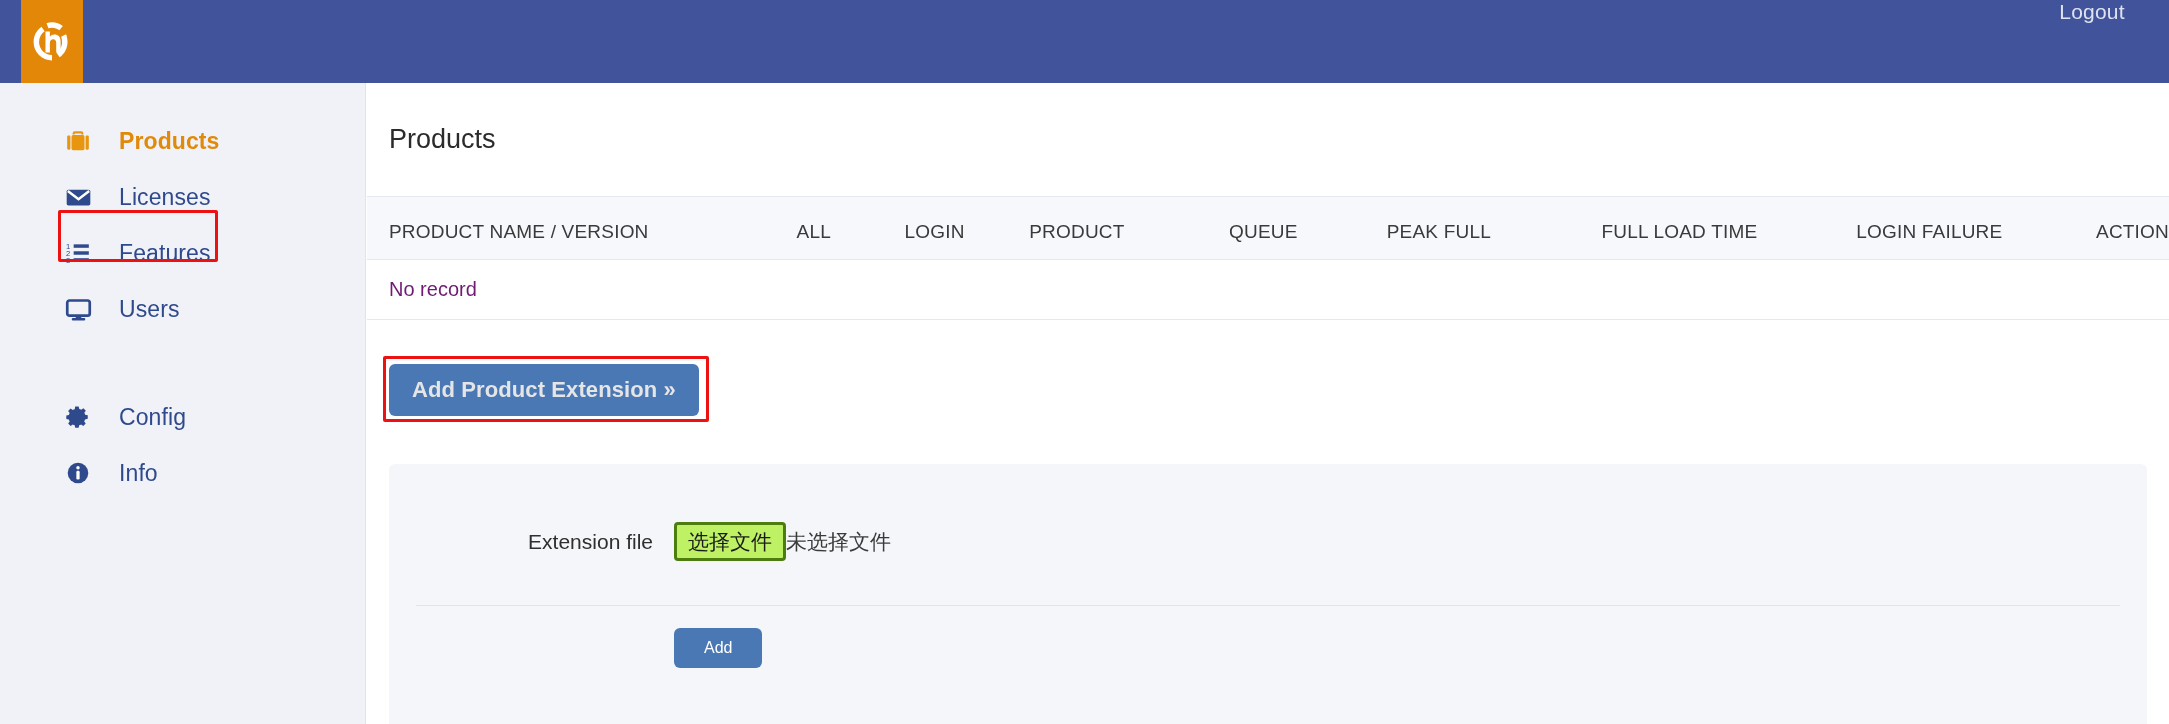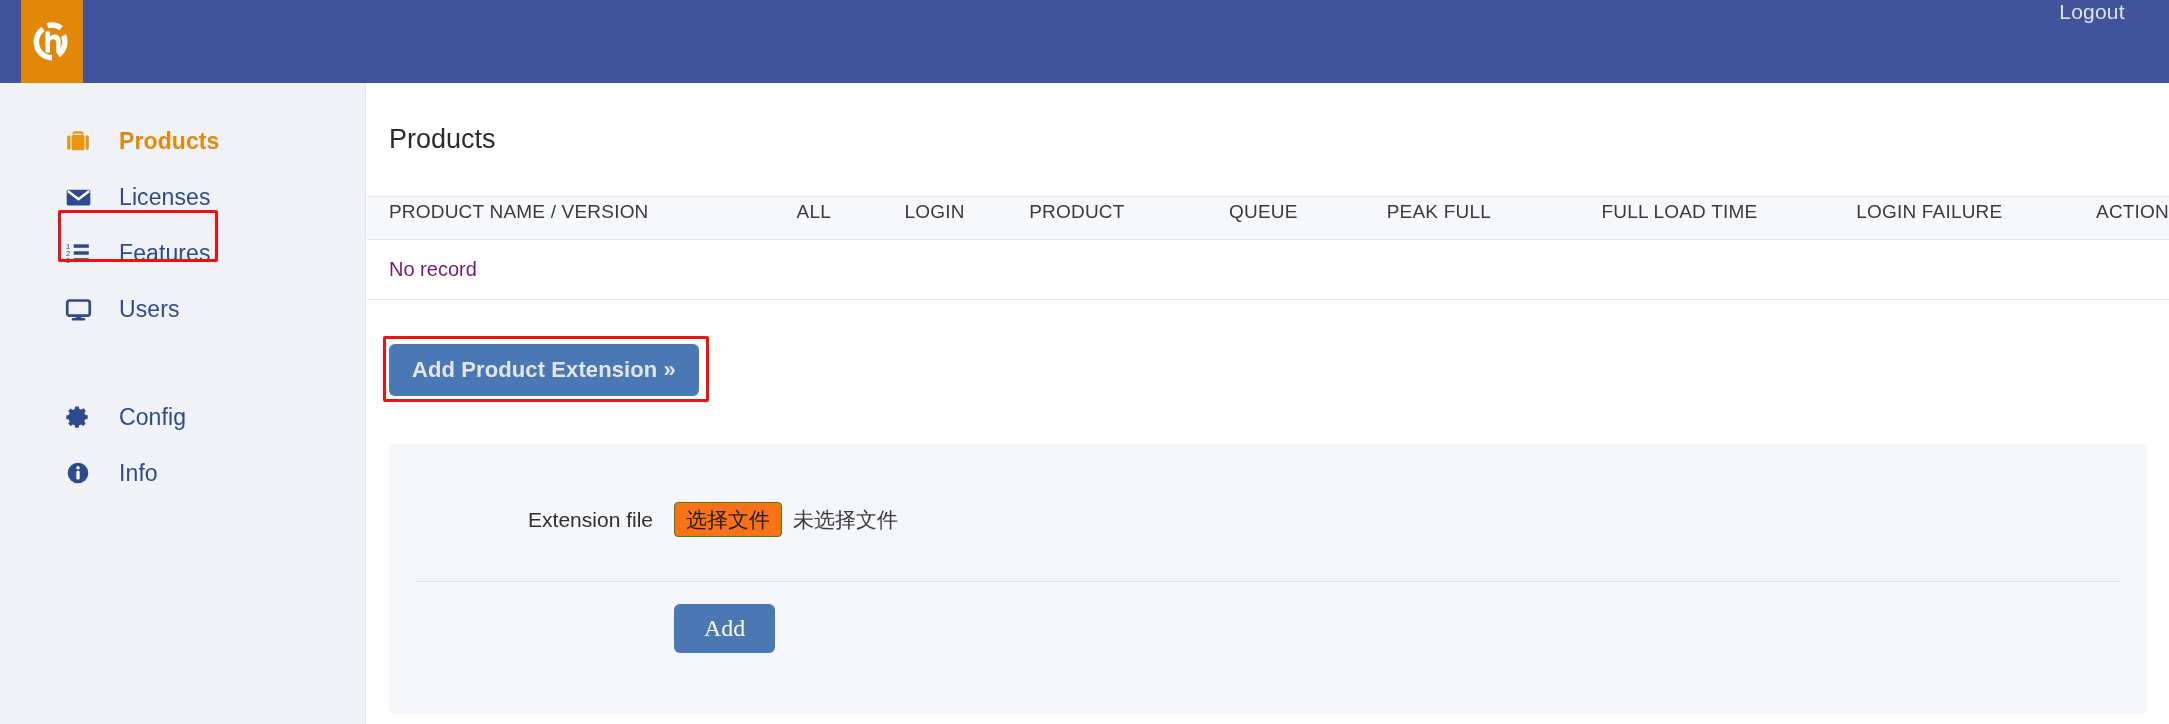--- a/index.html
+++ b/index.html
@@ -122,21 +122,21 @@
   }
 
   .table-wrap { margin-top: 41px; }
   table.products { width: 100%; border-collapse: collapse; }
   table.products thead tr { background: #f7f8fb; }
   table.products th {
     font-size: 19px;
     font-weight: normal;
     color: #3a3a3a;
     text-align: left;
-    padding: 4px 0 16px 0;
+    padding: 24px 0 16px 0;
     letter-spacing: .2px;
     border-top: 1px solid #e4e7ef;
     border-bottom: 1px solid #e4e7ef;
     white-space: nowrap;
   }
   table.products th.col-name { padding-left: 22px; width: 430px; }
   table.products th.col-all { width: 108px; }
   table.products th.col-login { width: 125px; }
   table.products th.col-borrowed { width: 200px; }
   table.products th.col-queue { width: 158px; }
@@ -194,51 +194,50 @@
   .form-label {
     width: 185px;
     text-align: right;
     font-size: 21px;
     color: #2f2f2f;
     padding-right: 21px;
     white-space: nowrap;
   }
   .file-control { display: flex; align-items: center; }
   .file-button {
-    border: 1px solid #4d7c0f;
-    background: #f97316;
+    border: 3px solid #4d7c0f;
+    background: #bef264;
     border-radius: 4px;
     font-size: 21px;
     color: #1a1a1a;
     padding: 5px 11px;
     cursor: pointer;
     font-family: "Liberation Sans", sans-serif;
     line-height: 1.1;
   }
   .file-name {
     font-size: 21px;
     color: #3a3a3a;
-    margin-left: 11px;
     white-space: nowrap;
   }
   .panel-divider {
     margin: 44px 27px 0 27px;
     height: 1px;
     background: #e0e3ec;
   }
   .panel-actions { padding-left: 285px; padding-top: 22px; }
   .btn-add {
     background: #4a78b5;
     color: #ffffff;
     border: none;
     border-radius: 6px;
-    font-size: 24px;
+    font-size: 16px;
     padding: 11px 30px;
     cursor: pointer;
-    font-family: Liberation Serif, serif;
+    font-family: Liberation Sans, sans-serif;
   }
 </style>
 </head>
 <body>
 
 <div id="app">
 
   <div class="topbar">
     <div class="logo-box">
       <svg class="logo-glyph" viewBox="0 0 48 48">

